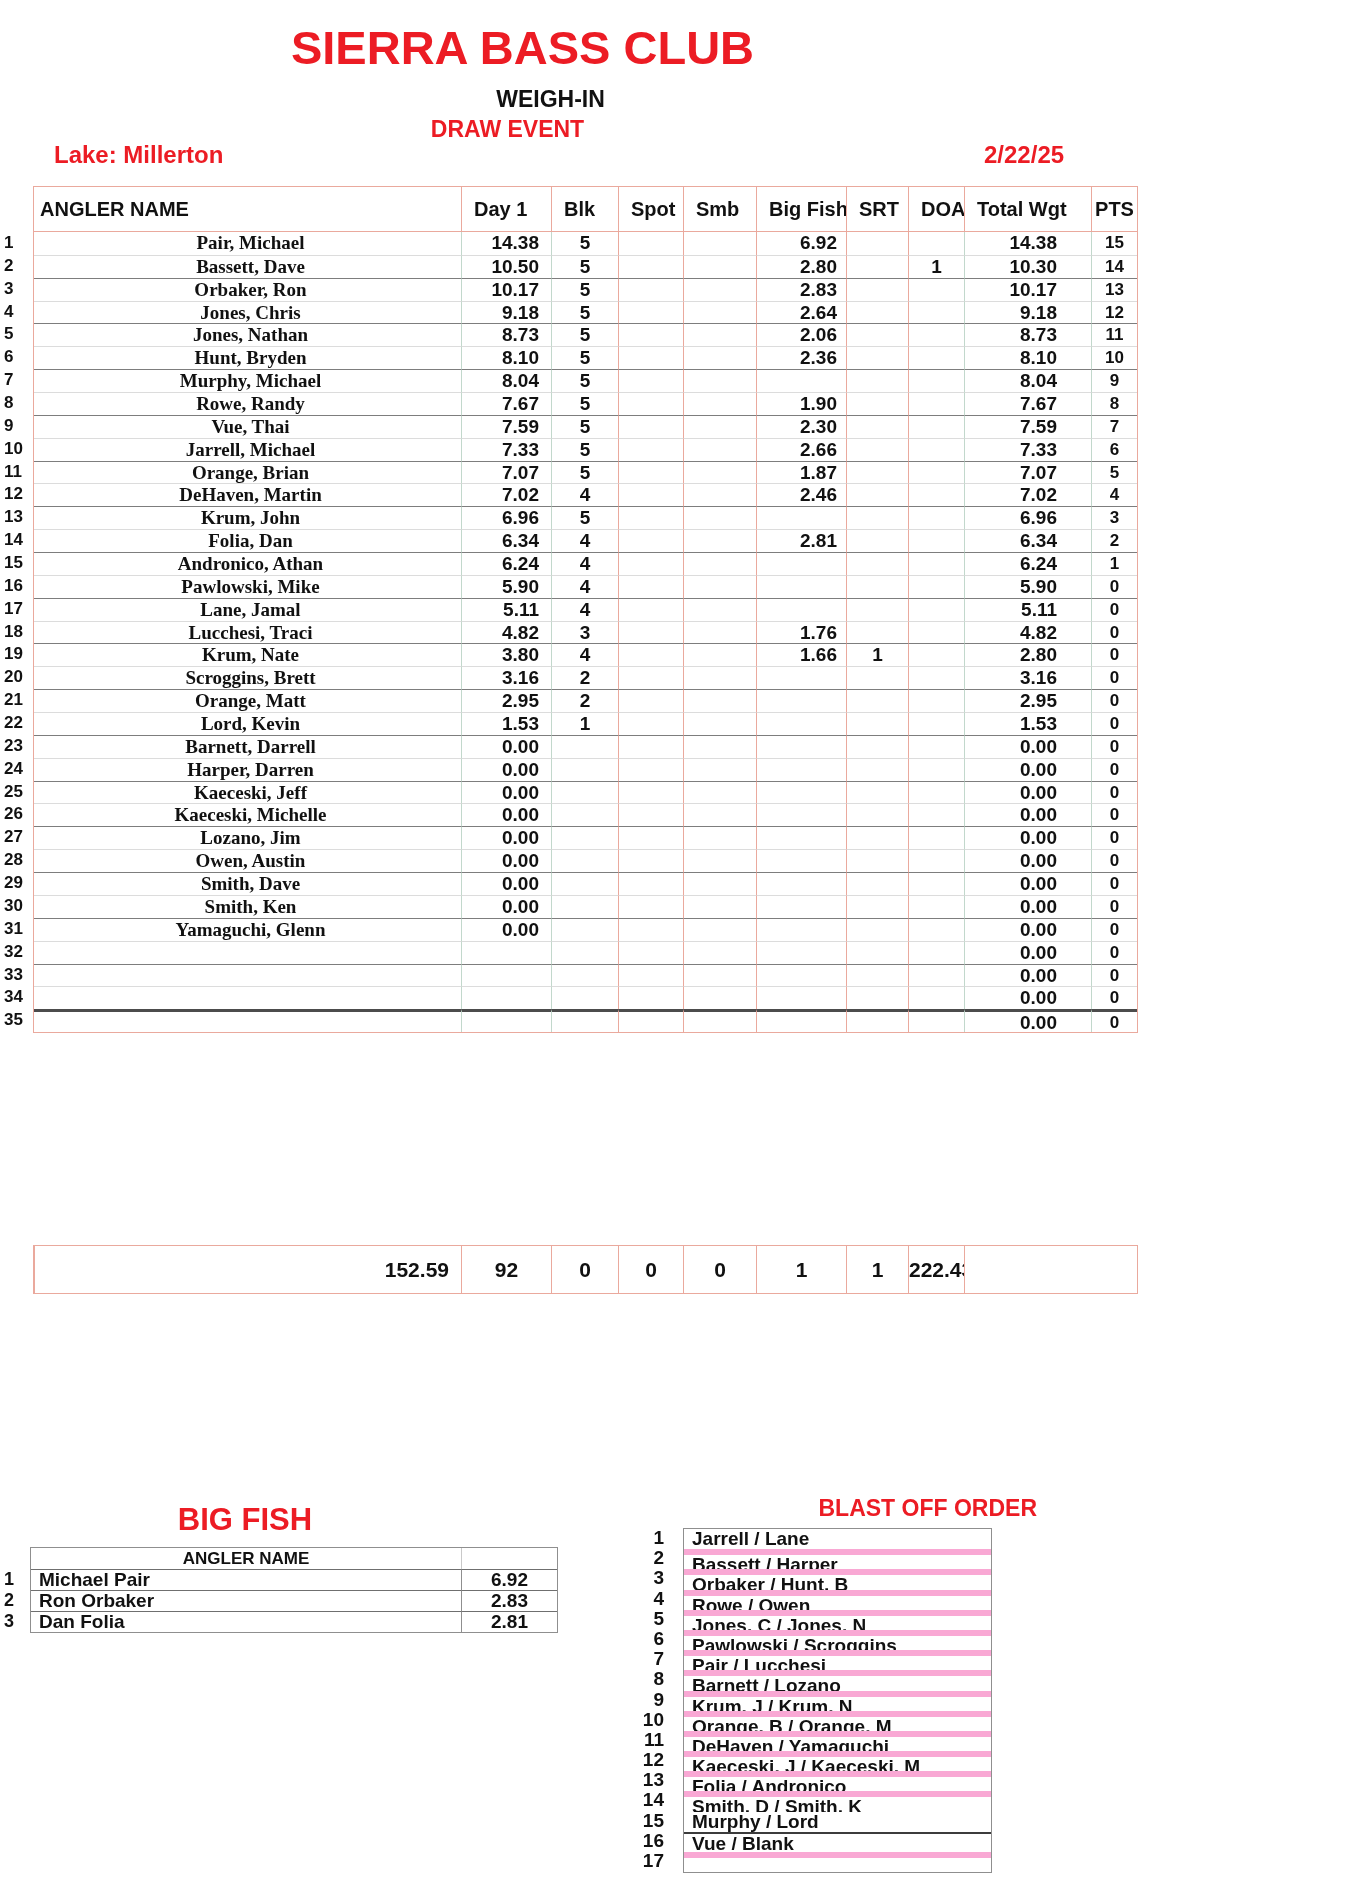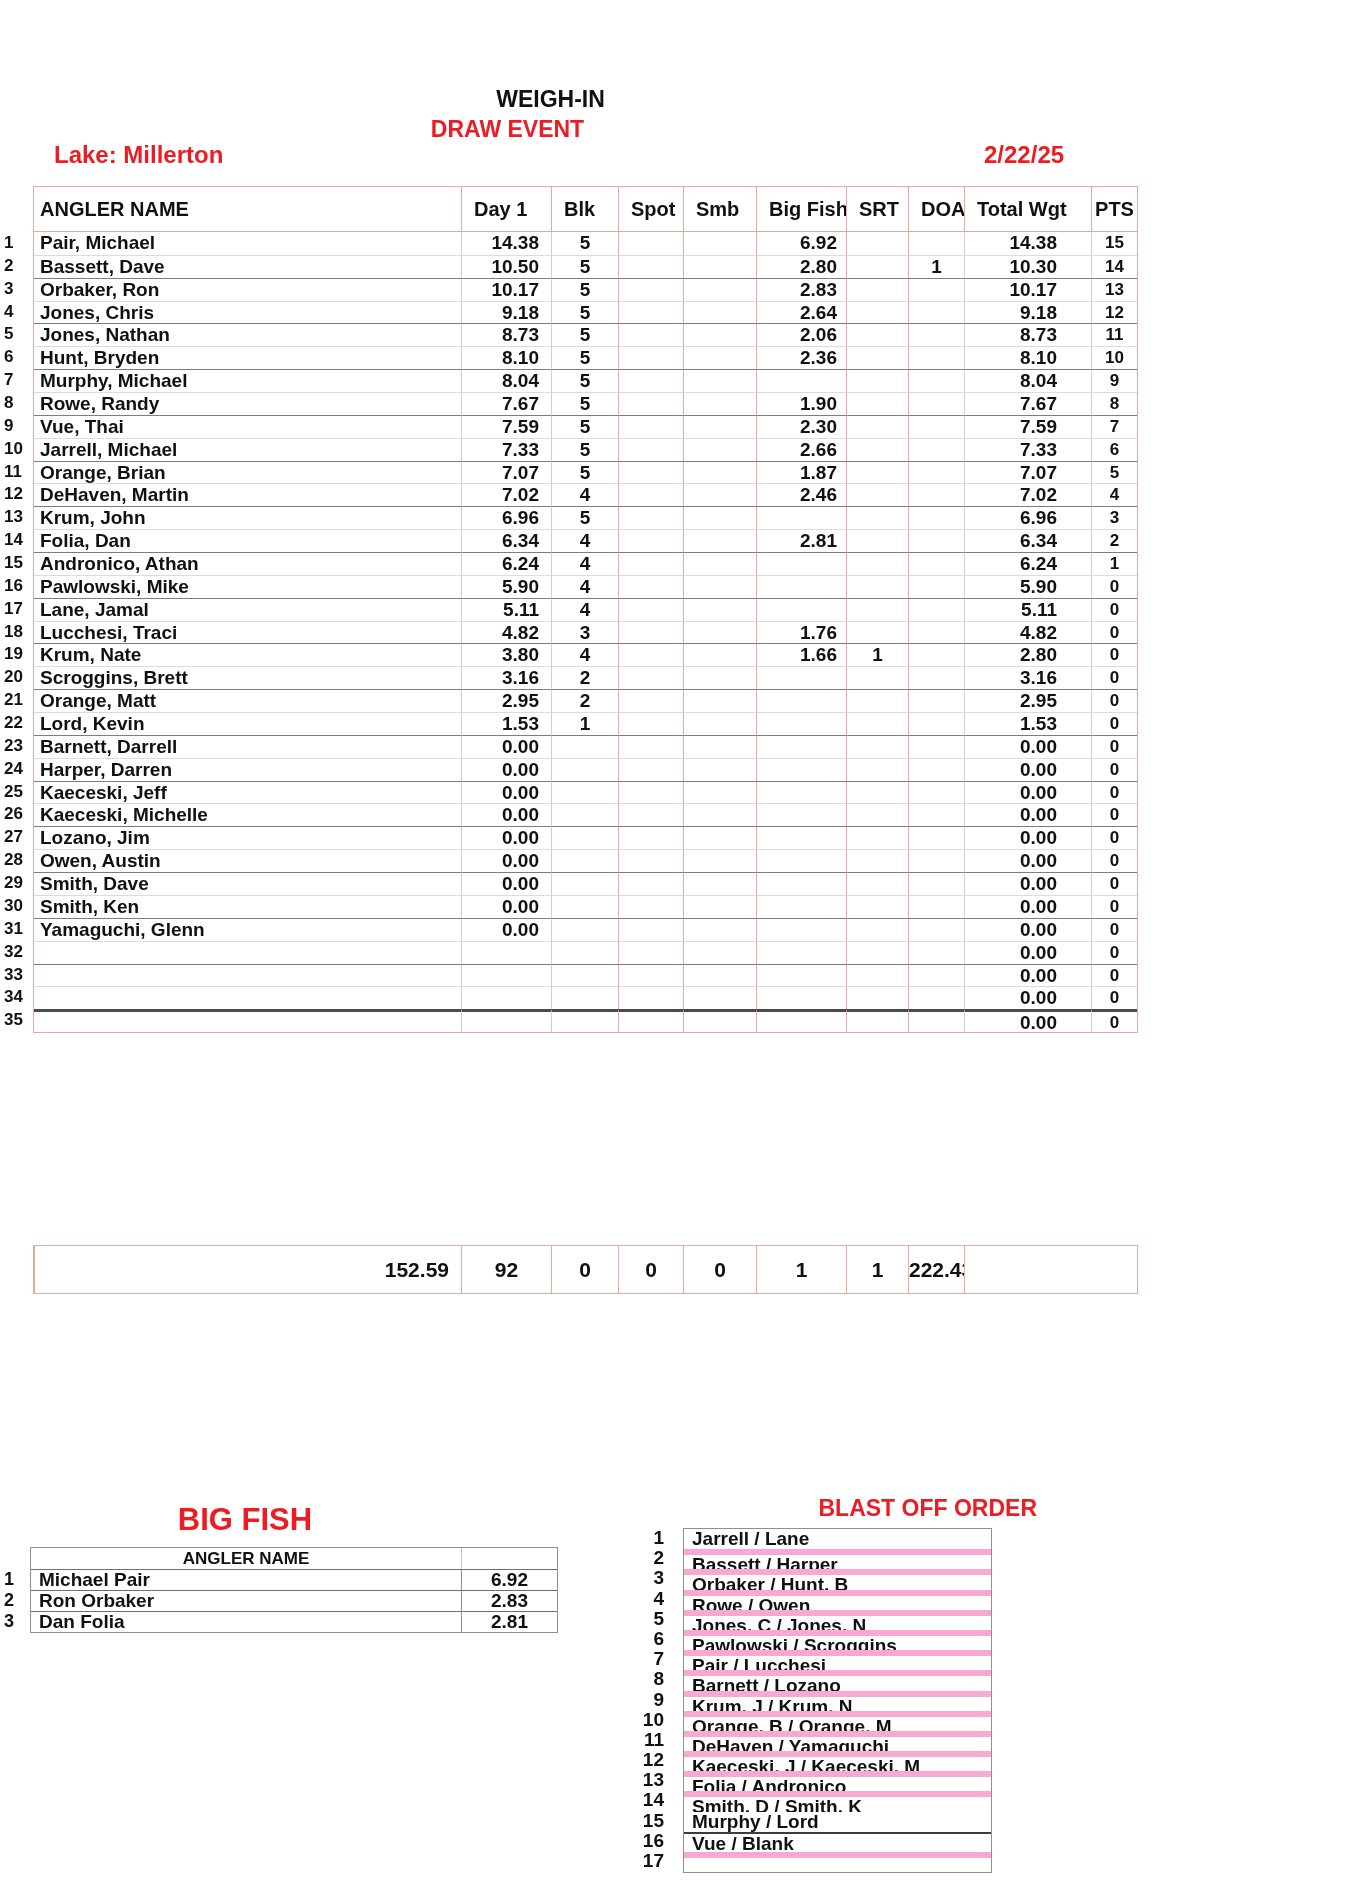--- a/index.html
+++ b/index.html
@@ -30,21 +30,21 @@
     grid-template-rows:45px;
     grid-auto-rows:22.86px;
     border:1px solid var(--pink);
     box-sizing:content-box;
   }
   .th{font-size:20px;line-height:45px;border-bottom:1px solid var(--pink);white-space:nowrap;overflow:hidden;}
   .th-name{text-align:left;padding-left:6px;}
   .th-l{text-align:left;padding-left:12px;}
   .th-c{text-align:center;}
   .td{font-size:19px;line-height:21.5px;white-space:nowrap;overflow:hidden;}
-  .a-l{text-align:left;padding-left:6px;}
+  .a-l{text-align:center;padding-left:6px;font-family:Liberation Serif, serif;}
   .a-c{text-align:center;}
   .a-r12{text-align:right;padding-right:12px;}
   .a-r9{text-align:right;padding-right:9px;}
   .a-r34{text-align:right;padding-right:34px;}
   .pts{font-size:17px;}
   .cl-p{border-left:1px solid var(--pink);}
   .cl-t{border-left:1px solid var(--teal);}
   .bt-light{border-top:1px solid #dcdcdc;}
   .bt-dark{border-top:1px solid #7d7d7d;}
   .bt-none{border-top:none;}
@@ -84,20 +84,21 @@
   .bo-row{height:20.2px;line-height:19.5px;font-size:19px;text-align:left;padding-left:8px;
     border-top:6px solid #f9a8d4;white-space:nowrap;overflow:hidden;box-sizing:border-box;}
   .bo-first{border-top:none;}
   .bo-merge{border-top:none;}
   .bo-dark{border-top:2px solid #3c3c3c;}
 </style>
 </head>
 <body>
 
 <div class="page">
+  <div class="title">SIERRA BASS CLUB</div>
   <div class="sub1">WEIGH-IN</div>
   <div class="sub2">DRAW EVENT</div>
   <div class="lake">Lake: Millerton</div>
   <div class="date">2/22/25</div>
 
   <div class="main-gutter" id="main-gutter">
       <div class="gnum">1</div>
       <div class="gnum">2</div>
       <div class="gnum">3</div>
       <div class="gnum">4</div>

